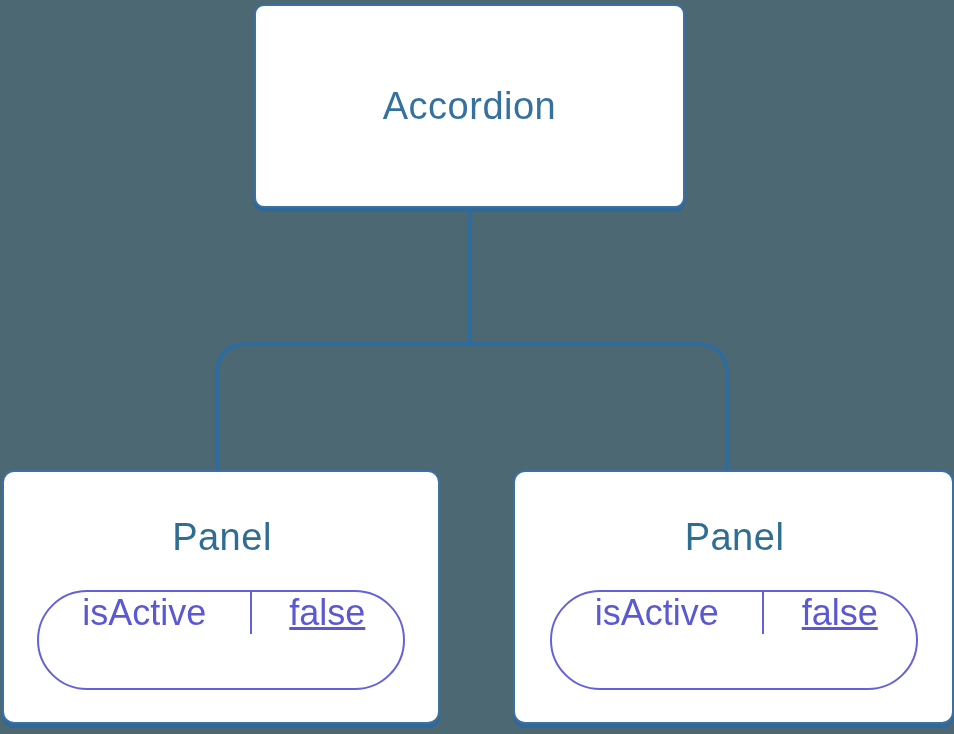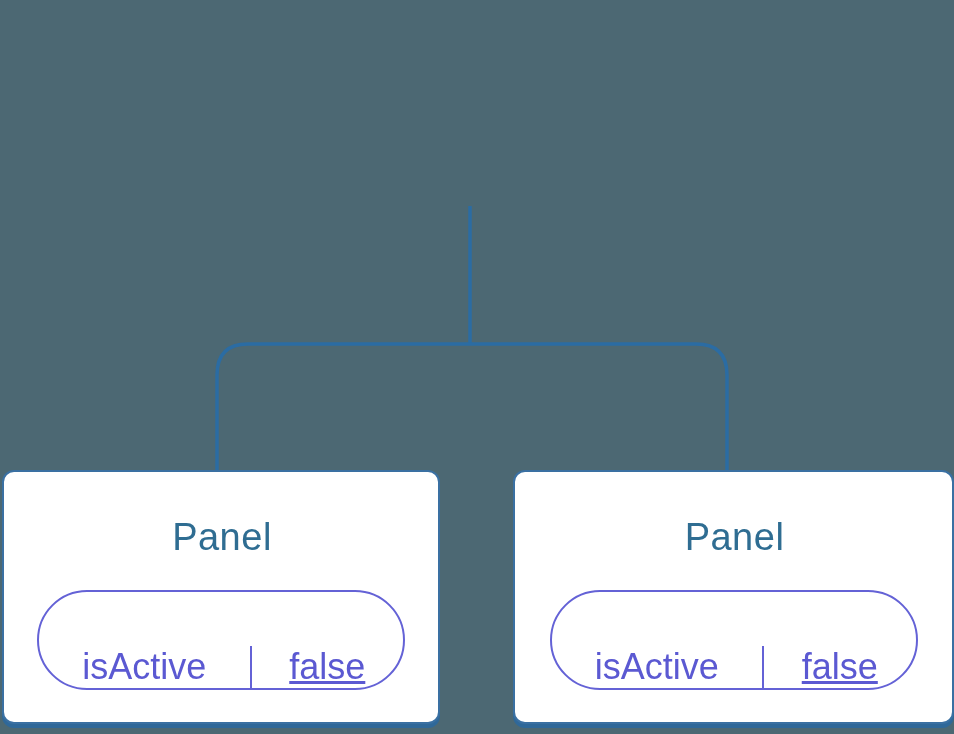--- a/index.html
+++ b/index.html
@@ -45,21 +45,21 @@
     font-weight: 500;
     letter-spacing: 0.5px;
   }
   .state-pill {
     position: absolute;
     top: 118px; left: 50%; transform: translateX(-50%);
     width: 368px; height: 100px;
     border: 2px solid #6462d6;
     border-radius: 60px;
     display: flex;
-    align-items: flex-end;
+    align-items: flex-start;
     overflow: hidden;
     color: #5b59d2;
     font-size: 36px;
   }
   .pill-seg {
     display: flex; align-items: center; justify-content: center;
   }
   .pill-seg.label {
     flex: 0 0 58.4%;
     border-right: 2px solid #6462d6;
@@ -69,20 +69,23 @@
 </head>
 <body>
 
 <div class="canvas">
 
   <svg class="connectors" width="954" height="734" viewBox="0 0 954 734">
     <path d="M470 206 V344" fill="none" stroke="#2b6ca3" stroke-width="3.5"></path>
     <path d="M217 472 V375 Q217 344 248 344 H696 Q727 344 727 375 V472" fill="none" stroke="#2b6ca3" stroke-width="3.5"></path>
   </svg>
 
+  <div class="node node-root">
+    <span class="node-title">Accordion</span>
+  </div>
 
   <div class="node node-panel left">
     <div class="panel-title">Panel</div>
     <div class="state-pill">
       <div class="pill-seg label">isActive</div>
       <div class="pill-seg value">false</div>
     </div>
   </div>
 
   <div class="node node-panel right">

